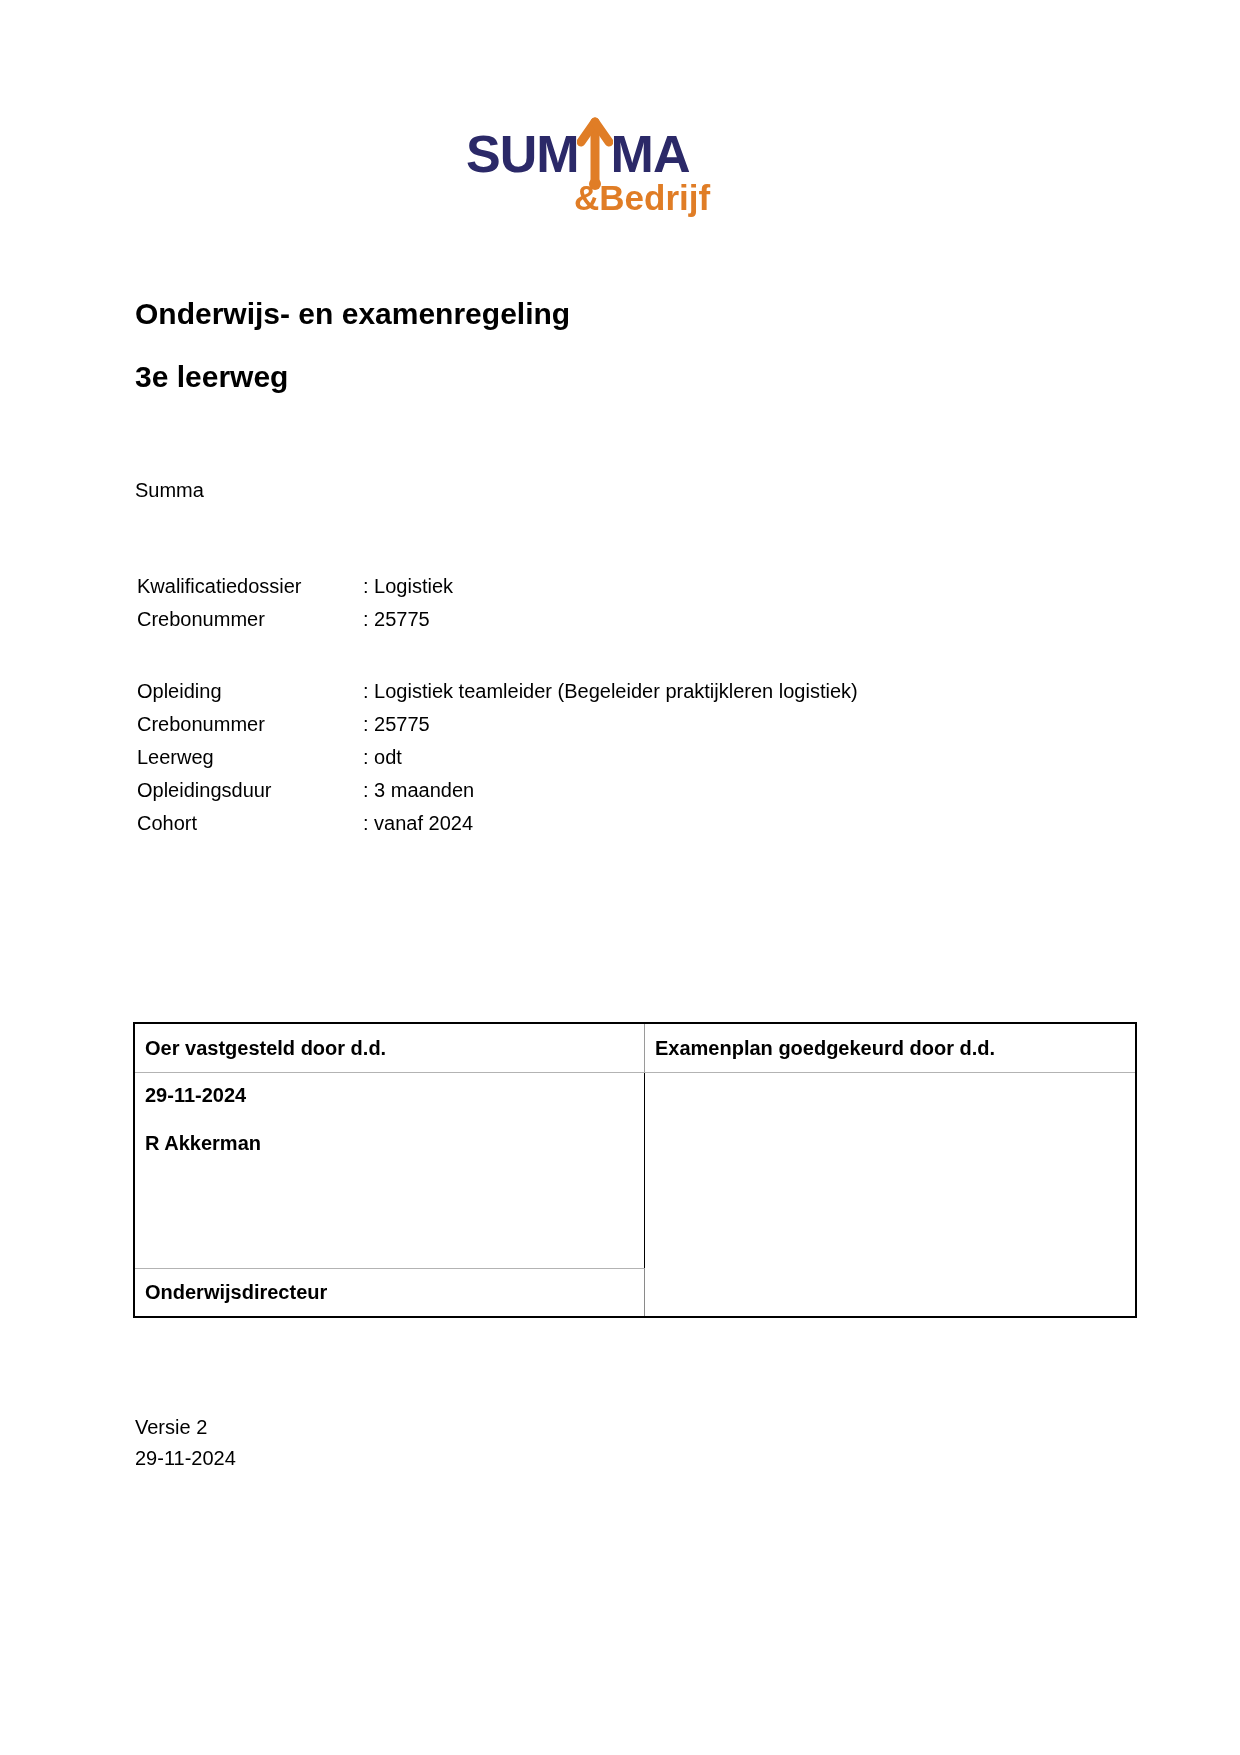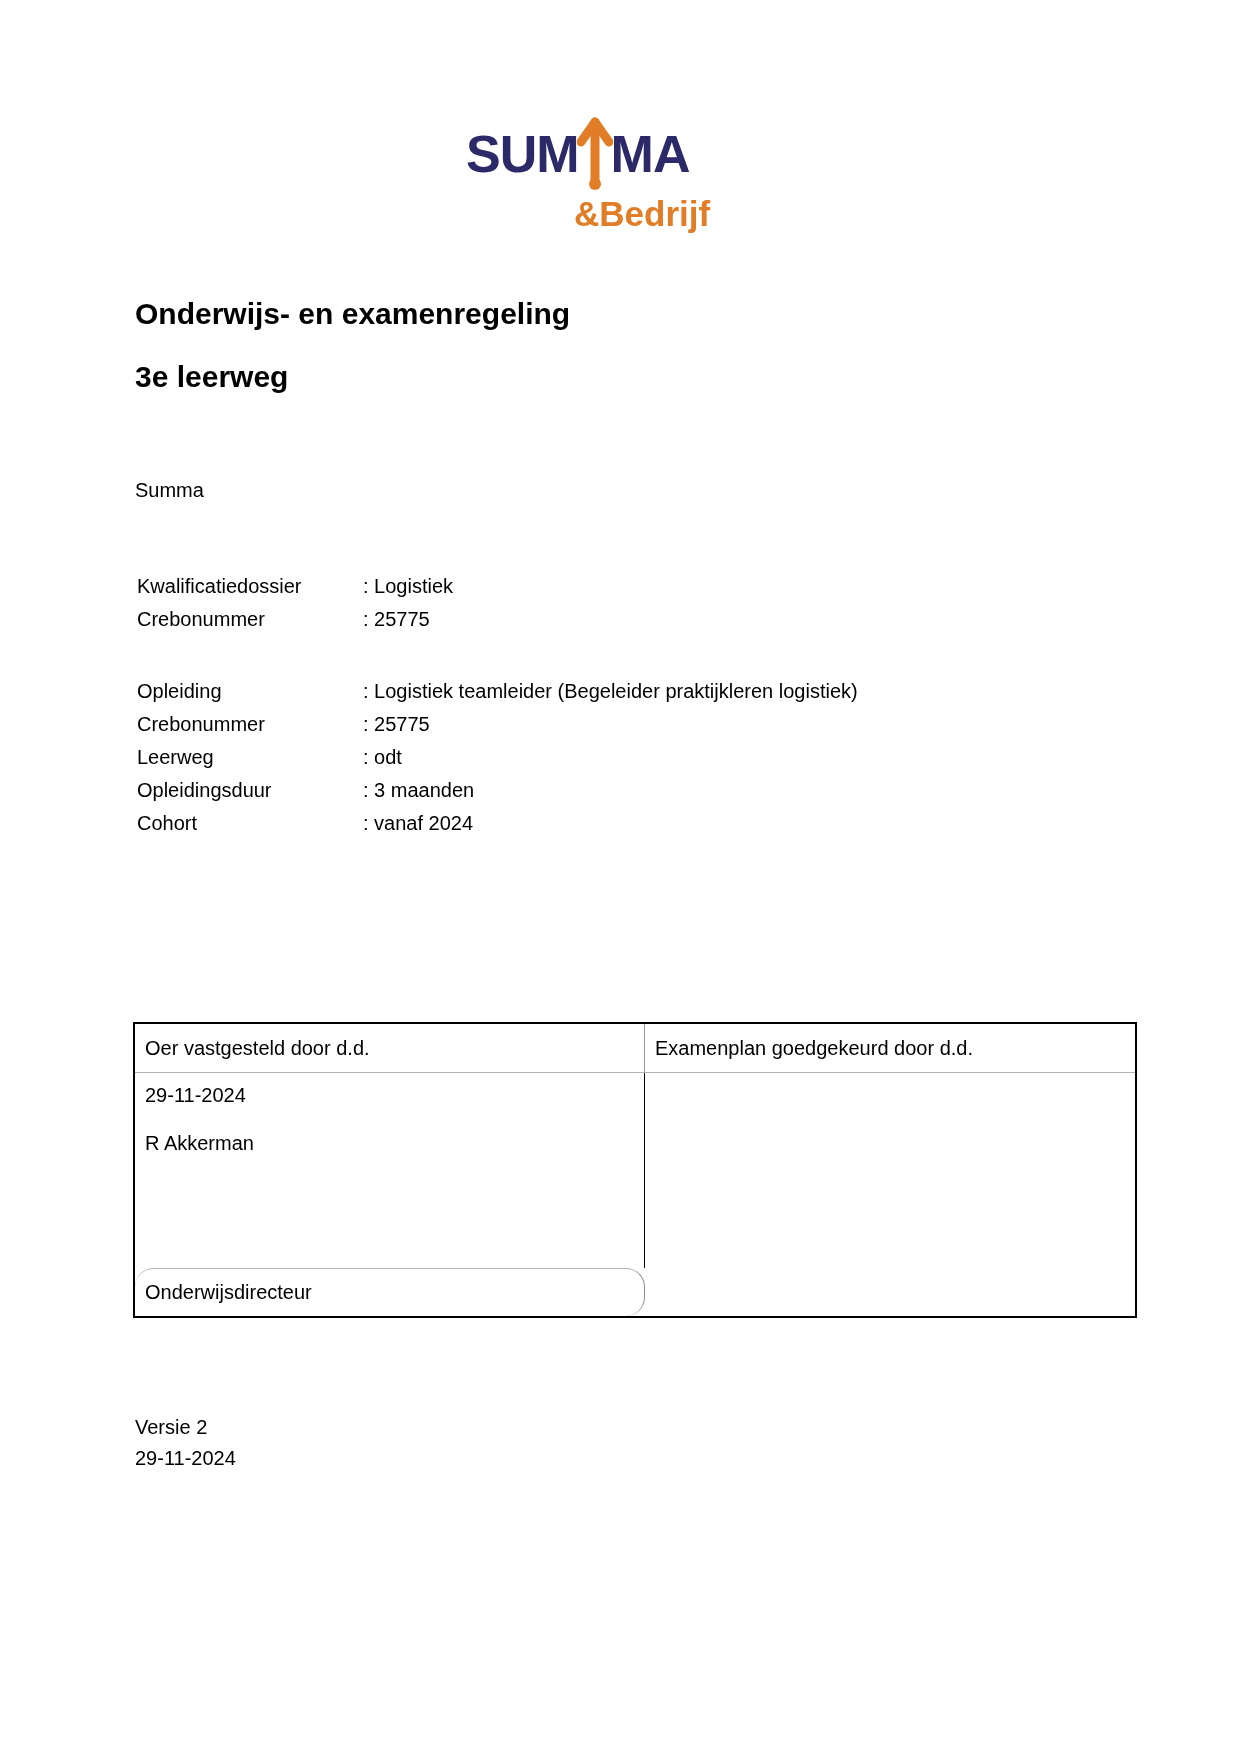--- a/index.html
+++ b/index.html
@@ -13,21 +13,21 @@
   
   .logo{left:466px;top:116px;}
   .summa-row{display:flex;align-items:flex-end;line-height:1;}
   .summa-txt{
     font-size:52px;font-weight:700;letter-spacing:-1px;
     color:#2b2968;line-height:1;
   }
   .arrow-wrap{width:36px;height:78px;margin:0 -2px -14px -2px;display:block;}
   .tagline{
     font-size:35px;font-weight:600;color:#e07d26;letter-spacing:0;
-    margin:16px 0 0 108px;line-height:1;
+    margin:0 0 0 108px;line-height:1;
   }
 
   
   .title1{left:135px;top:297px;font-size:30px;font-weight:700;}
   .title2{left:135px;top:360px;font-size:30px;font-weight:700;}
   .subtitle{left:135px;top:479px;font-size:20px;font-weight:400;}
 
   
   .details{left:137px;font-size:20px;}
   .details1{top:570px;}
@@ -36,27 +36,27 @@
   .dlabel{width:226px;flex:0 0 226px;}
   .dvalue{white-space:nowrap;}
 
   
   .tbl{
     left:133px;top:1022px;width:1004px;
     display:grid;grid-template-columns:510px 1fr;
     border:2px solid #000;box-sizing:border-box;
     font-size:20px;
   }
-  .cell{box-sizing:border-box;padding:0 10px;}
+  .cell{box-sizing:border-box;padding:0 10px;font-weight:bold;}
   .hcell{height:49px;display:flex;align-items:center;border-bottom:1px solid #b3b3b3;}
   .hcell.left{border-right:1px solid #9a9a9a;}
   .bcell{height:195px;padding-top:10px;}
   .bcell.left{border-right:1px solid #000;}
   .bcell p{margin:0 0 24px 0;line-height:1.2;}
-  .fcell{height:48px;display:flex;align-items:center;border-top:1px solid #b3b3b3;border-radius:19px;}
+  .fcell{height:48px;display:flex;align-items:center;border-top:1px solid #b3b3b3;}
   .fcell.left{border-right:1px solid #8a8a8a;}
 
   
   .versie{left:135px;top:1416px;font-size:20px;}
   .vdate{left:135px;top:1447px;font-size:20px;}
 </style>
 </head>
 <body>
 
 <div>

